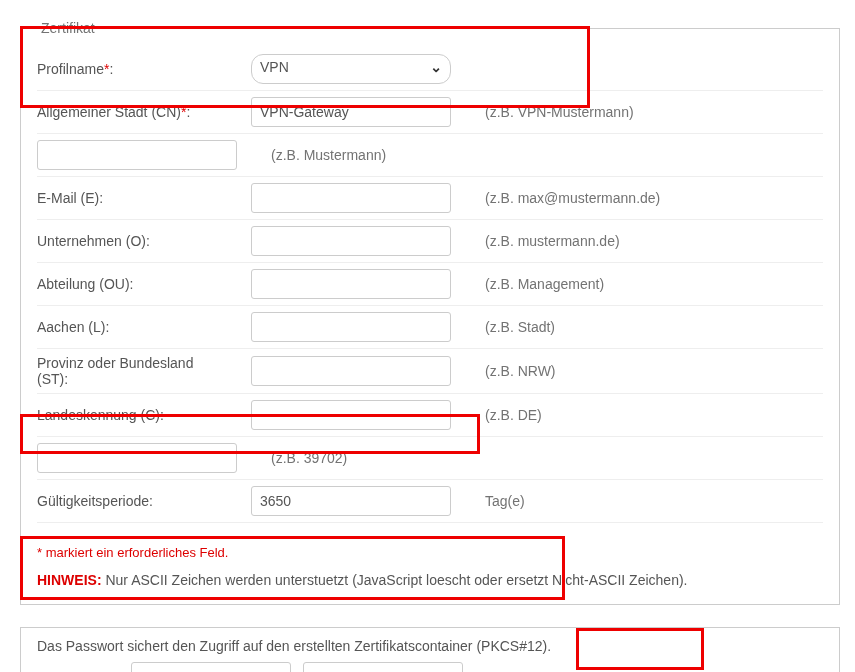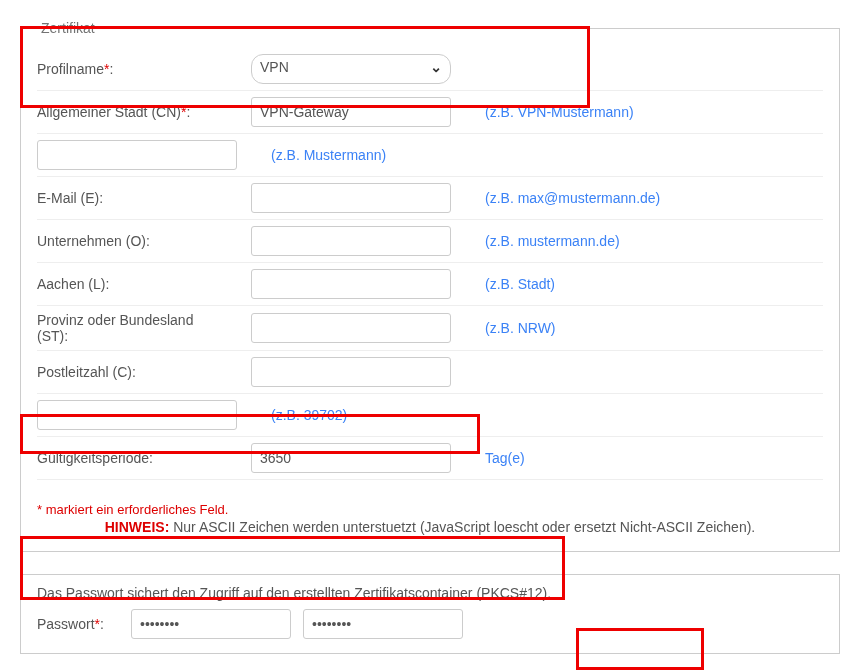--- a/index.html
+++ b/index.html
@@ -35,21 +35,21 @@
     flex: 0 0 190px;
     color: #555;
   }
   .input-col {
     flex: 0 0 200px;
     position: relative;
   }
   .hint-col {
     flex: 1;
     padding-left: 10px;
-    color: #3b82f6;
+    color: #737373;
   }
   .req { color: #d00; }
   input[type="text"], input[type="password"], select, .select-box {
     width: 100%;
     height: 30px;
     border: 1px solid #ccc;
     border-radius: 3px;
     padding: 4px 8px;
     font-size: 14px;
     color: #555;
@@ -66,23 +66,22 @@
     font-weight: bold;
     color: #333;
   }
   .note-required {
     color: #d00;
     font-size: 13px;
     margin-top: 22px;
   }
   .note-hinweis {
     font-size: 14px;
-    margin-top: 2px;
-    color: #555;
-    text-align: center;
+    margin-top: 12px;
+    color: #555;
   }
   .note-hinweis .hw { color: #d00; font-weight: bold; }
   .pw-section {
     border: 1px solid #ccc;
     padding: 10px 16px 14px 16px;
     margin-top: 22px;
   }
   .pw-row {
     display: flex;
     align-items: center;
@@ -150,36 +149,42 @@
       <div class="input-col"><input type="text" value="" style=""></div>
       <div class="hint-col">(z.B. max@mustermann.de)</div>
     </div>
 
     <div class="row">
       <div class="label-col">Unternehmen (O):</div>
       <div class="input-col"><input type="text" value="" style=""></div>
       <div class="hint-col">(z.B. mustermann.de)</div>
     </div>
 
+    <div class="row">
+      <div class="label-col">Abteilung (OU):</div>
+      <div class="input-col"><input type="text" value="" style=""></div>
+      <div class="hint-col">(z.B. Management)</div>
+    </div>
 
     <div class="row">
       <div class="label-col">Aachen (L):</div>
       <div class="input-col"><input type="text" value="" style=""></div>
       <div class="hint-col">(z.B. Stadt)</div>
     </div>
 
     <div class="row">
       <div class="label-col">Provinz oder Bundesland (ST):</div>
       <div class="input-col"><input type="text" value="" style=""></div>
       <div class="hint-col">(z.B. NRW)</div>
     </div>
 
     <div class="row">
-      <div class="label-col">Postleitzahl (C):</div>
-      <div class="input-col"><input type="text" value="" style=""></div>
+      <div class="label-col">Landeskennung (C):</div>
+      <div class="input-col"><input type="text" value="" style=""></div>
+      <div class="hint-col">(z.B. DE)</div>
     </div>
 
     <div class="row">
       <div class="input-col"><input type="text" value="" style=""></div>
       <div class="hint-col">(z.B. 39702)</div>
     </div>
 
     <div class="row">
       <div class="label-col">Gültigkeitsperiode:</div>
       <div class="input-col"><input type="text" value="3650" style=""></div>

